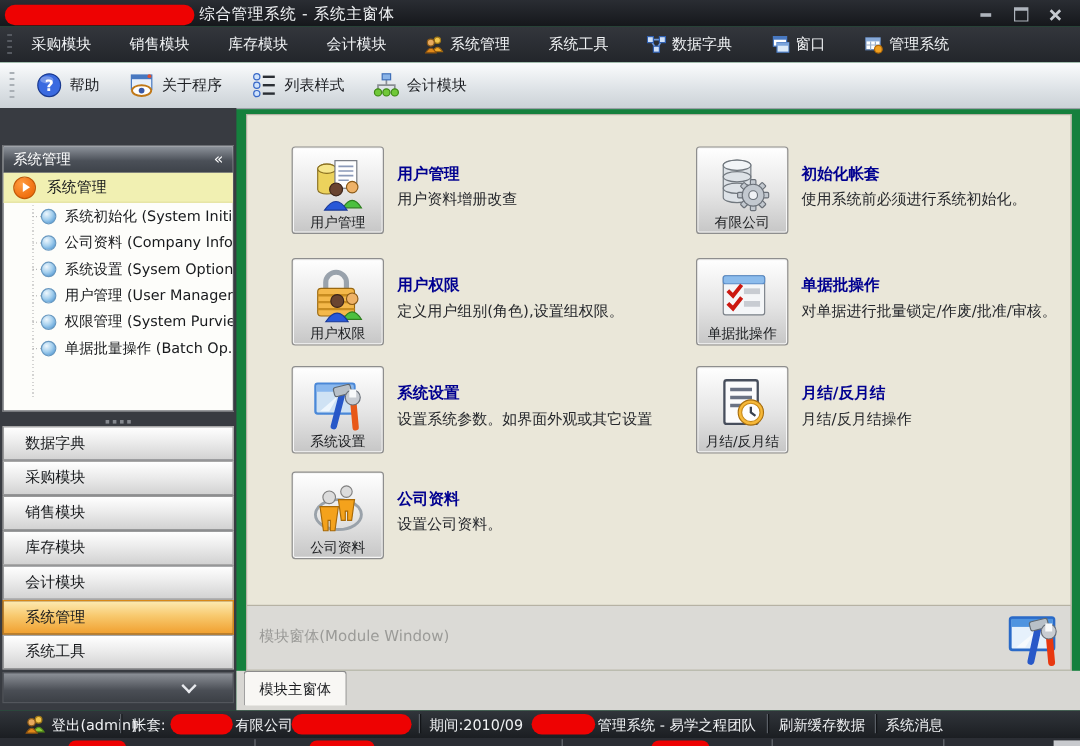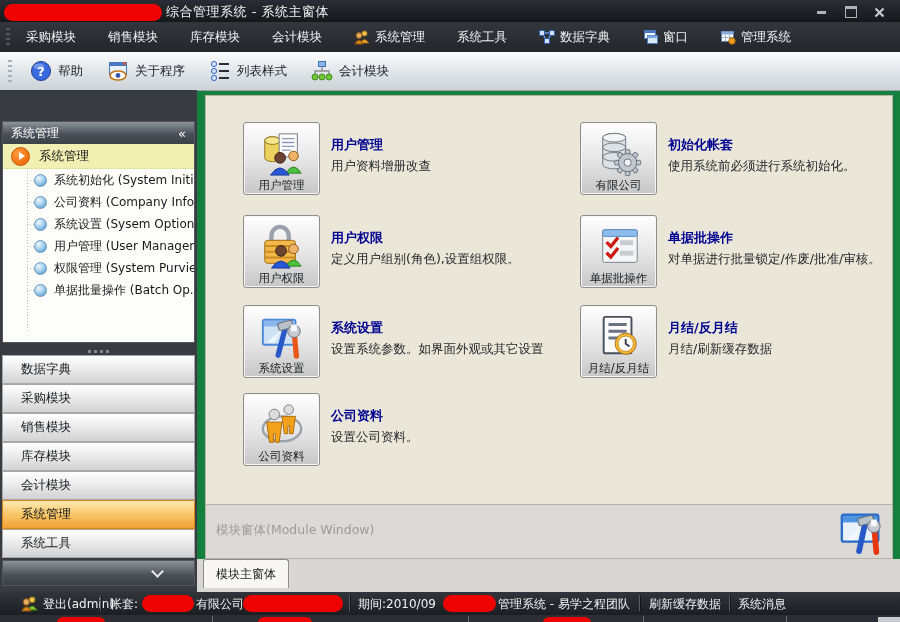--- a/index.html
+++ b/index.html
@@ -372,21 +372,21 @@
       <svg width="48" height="46" viewBox="0 0 48 48">
         <rect x="8" y="3" width="29" height="38" rx="2" fill="#fbfbfc" stroke="#474e5c" stroke-width="2"></rect>
         <path d="M13 11 h19 M13 18 h19 M13 25 h12" stroke="#6a7284" stroke-width="3"></path>
         <circle cx="31" cy="31" r="11" fill="#f6b838" stroke="#a86f10"></circle>
         <circle cx="31" cy="31" r="8" fill="#fdfdfd" stroke="#c88a18"></circle>
         <path d="M31 26 v5 l4 3" stroke="#39404c" stroke-width="2" fill="none"></path>
       </svg>
       <span class="lbl">月结/反月结</span>
     </div>
     <div class="abs tile-title" style="left:462px;top:223px;">月结/反月结</div>
-    <div class="abs tile-desc" style="left:462px;top:245px;">月结/刷新缓存数据</div>
+    <div class="abs tile-desc" style="left:462px;top:245px;">月结/反月结操作</div>
 
     <div class="abs tile-btn" style="left:37px;top:297px;">
       <svg width="48" height="46" viewBox="0 0 48 48">
         <ellipse cx="24" cy="28" rx="20" ry="13" fill="none" stroke="#9aa2aa" stroke-width="2.5"></ellipse>
         <g>
           <circle cx="31" cy="8" r="5" fill="#dcdcdc" stroke="#808080"></circle>
           <path d="M24 15 h14 l-2.5 18 h-3.5 v-8 h-2 v8 h-3.5 z" fill="#f4a21c" stroke="#a86a08"></path>
           <circle cx="16" cy="13" r="5.5" fill="#dcdcdc" stroke="#808080"></circle>
           <path d="M8 21 h16 l-3 21 h-4 v-9 h-2 v9 h-4 z" fill="#f4a21c" stroke="#a86a08"></path>
         </g>

